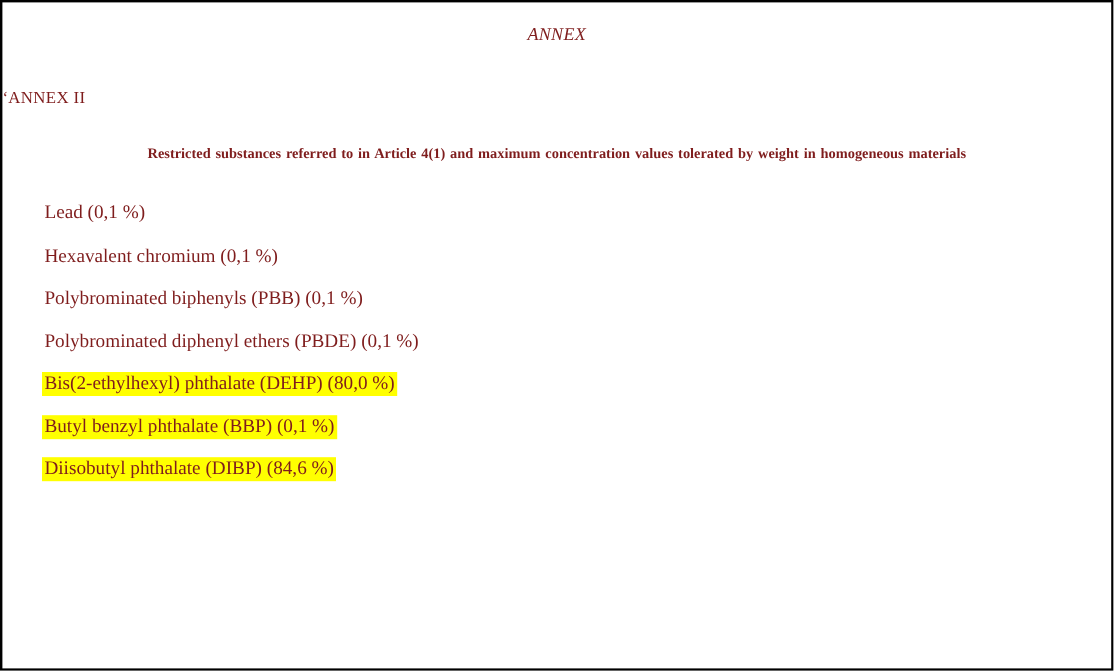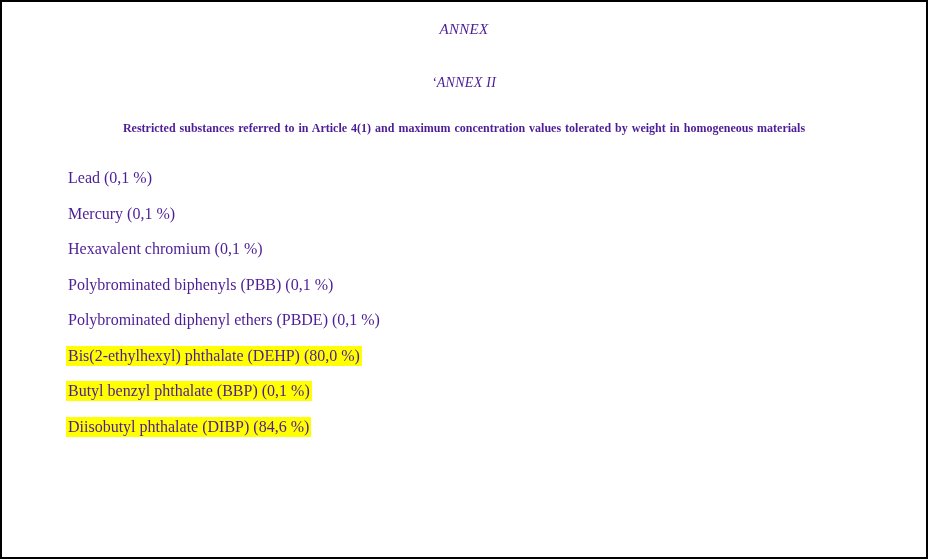--- a/index.html
+++ b/index.html
@@ -9,32 +9,30 @@
   }
   .page {
     position: relative;
     width: 928px;
     height: 559px;
     background: #ffffff;
     border: 2px solid #000000;
     box-sizing: border-box;
     overflow: hidden;
     font-family: "Liberation Serif", serif;
-    color: #4c1d95;
+    color: #7f1d1d;
   }
   .annex-label {
     text-align: center;
     font-style: italic;
     font-size: 15px;
     margin-top: 19px;
     letter-spacing: 0.3px;
   }
   .annex-sub {
-    text-align: center;
-    font-style: italic;
     font-size: 14px;
     margin-top: 37px;
     letter-spacing: 0.3px;
   }
   .doc-title {
     text-align: center;
     font-weight: bold;
     font-size: 12px;
     line-height: 1.35;
     margin-top: 29px;
@@ -45,21 +43,21 @@
   }
   .substance-list {
     margin: 0;
     padding: 0;
     list-style: none;
     margin-top: 34px;
   }
   .substance-list li {
     font-size: 16px;
     line-height: 1.0;
-    padding-left: 64px;
+    padding-left: 33px;
     margin-bottom: 19.5px;
     white-space: nowrap;
   }
   .substance-list li .txt {
     display: inline;
     padding: 1px 2px 2px 2px;
   }
   .substance-list li.hl .txt {
     background: #ffff00;
   }
@@ -70,21 +68,20 @@
 <div class="page">
 
   <div class="annex-label">ANNEX</div>
 
   <div class="annex-sub">‘ANNEX II</div>
 
   <div class="doc-title">Restricted substances referred to in Article 4(1) and maximum concentration values tolerated by weight in homogeneous materials</div>
 
   <ul class="substance-list">
     <li><span class="txt">Lead (0,1 %)</span></li>
-    <li><span class="txt">Mercury (0,1 %)</span></li>
     <li><span class="txt">Hexavalent chromium (0,1 %)</span></li>
     <li><span class="txt">Polybrominated biphenyls (PBB) (0,1 %)</span></li>
     <li><span class="txt">Polybrominated diphenyl ethers (PBDE) (0,1 %)</span></li>
     <li class="hl"><span class="txt">Bis(2-ethylhexyl) phthalate (DEHP) (80,0 %)</span></li>
     <li class="hl"><span class="txt">Butyl benzyl phthalate (BBP) (0,1 %)</span></li>
     <li class="hl"><span class="txt">Diisobutyl phthalate (DIBP) (84,6 %)</span></li>
   </ul>
 
 </div>
 

